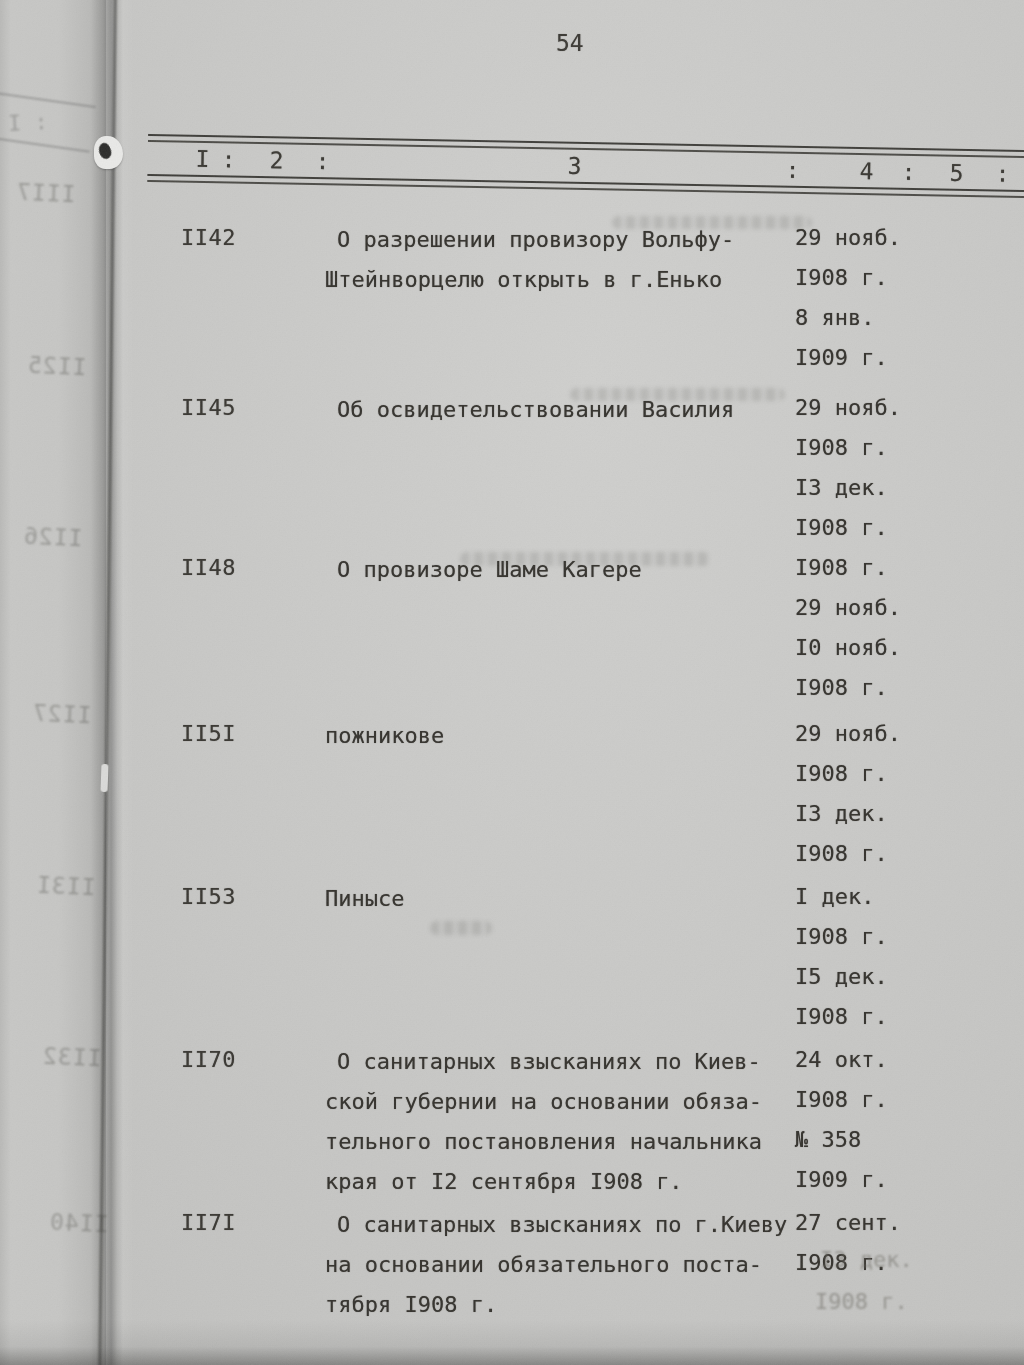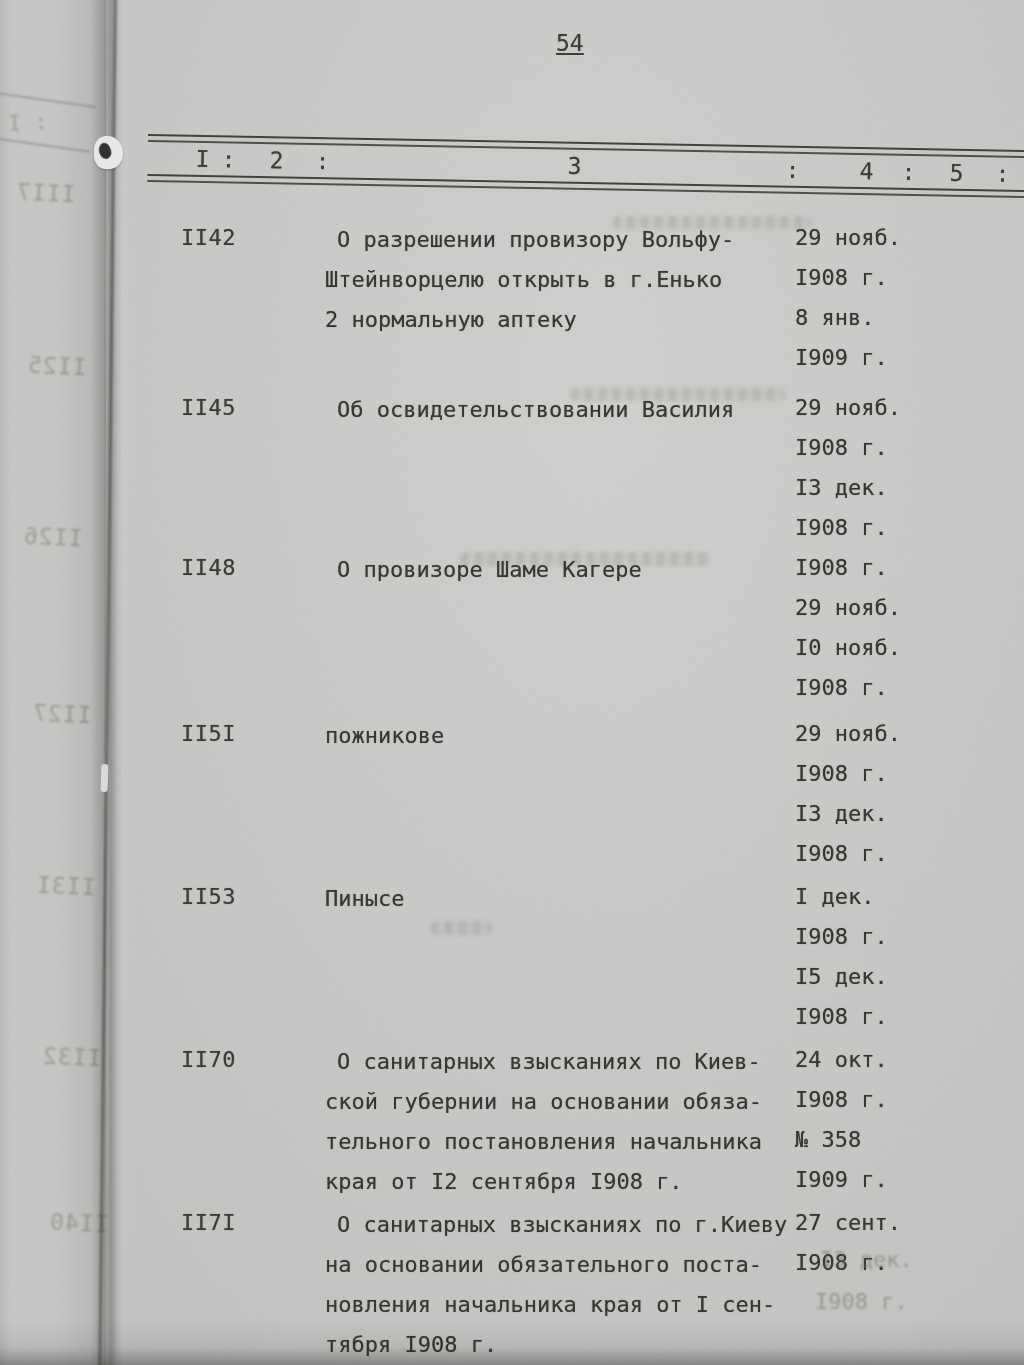--- a/index.html
+++ b/index.html
@@ -59,21 +59,21 @@
     transform:rotate(-28deg);filter:blur(0.4px);
   }
   .speck{
     position:absolute;left:101px;top:764px;width:7px;height:28px;
     background:#dadad8;filter:blur(0.6px);transform:rotate(2deg);border-radius:3px;
   }
   
   .typed{position:absolute;inset:0;font-size:22px;}
   .page-number{
     position:absolute;left:556px;top:30px;font-size:23px;
-    color:#3b3934;text-shadow:0 0 1px rgba(55,53,48,0.55);text-decoration:underline;
+    color:#3b3934;text-shadow:0 0 1px rgba(55,53,48,0.55);
   }
   .header-block{
     position:absolute;left:0;top:0;width:1120px;height:230px;
     transform:rotate(1.05deg);transform-origin:150px 140px;
   }
   .rule{
     position:absolute;left:148px;width:965px;height:4px;
     border-top:2px solid rgba(44,43,38,0.88);
     border-bottom:2px solid rgba(44,43,38,0.8);
     filter:blur(0.3px);
@@ -178,21 +178,21 @@
       <span class="hcell">:</span>
       <span class="hcell">4</span>
       <span class="hcell">:</span>
       <span class="hcell">5</span>
       <span class="hcell">:</span>
     </div>
 
     <div class="entries" id="entries">
   <div class="entry">
     <div class="e-no">II42</div>
-    <div class="e-desc"><div class="dline first">О разрешении провизору Вольфу-</div><div class="dline">Штейнворцелю открыть в г.Енько</div><div class="dline">2 нормальную аптеку</div></div>
+    <div class="e-desc"><div class="dline first">О разрешении провизору Вольфу-</div><div class="dline">Штейнворцелю открыть в г.Енько</div></div>
     <div class="e-dates"><div class="dtline">29 нояб.</div><div class="dtline">I908 г.</div><div class="dtline">8 янв.</div><div class="dtline">I909 г.</div></div>
   </div>
 
   <div class="entry">
     <div class="e-no">II45</div>
     <div class="e-desc"><div class="dline first">Об освидетельствовании Василия</div></div>
     <div class="e-dates"><div class="dtline">29 нояб.</div><div class="dtline">I908 г.</div><div class="dtline">I3 дек.</div><div class="dtline">I908 г.</div></div>
   </div>
 
   <div class="entry">
@@ -214,21 +214,21 @@
   </div>
 
   <div class="entry">
     <div class="e-no">II70</div>
     <div class="e-desc"><div class="dline first">О санитарных взысканиях по Киев-</div><div class="dline">ской губернии на основании обяза-</div><div class="dline">тельного постановления начальника</div><div class="dline">края от I2 сентября I908 г.</div></div>
     <div class="e-dates"><div class="dtline">24 окт.</div><div class="dtline">I908 г.</div><div class="dtline">№ 358</div><div class="dtline">I909 г.</div></div>
   </div>
 
   <div class="entry">
     <div class="e-no">II7I</div>
-    <div class="e-desc"><div class="dline first">О санитарных взысканиях по г.Киеву</div><div class="dline">на основании обязательного поста-</div><div class="dline">новления начальника края от I сен-</div><div class="dline">тября I908 г.</div></div>
+    <div class="e-desc"><div class="dline first">О санитарных взысканиях по г.Киеву</div><div class="dline">на основании обязательного поста-</div><div class="dline">тября I908 г.</div></div>
     <div class="e-dates"><div class="dtline">27 сент.</div><div class="dtline">I908 г.</div></div>
   </div>
 </div>
 
     <div class="smudge s1"></div>
     <div class="smudge s2"></div>
     <div class="smudge s3"></div>
     <div class="smudge s4"></div>
     <div id="bleed-texts">
         <div class="bleed-text">I3 дек.</div>

